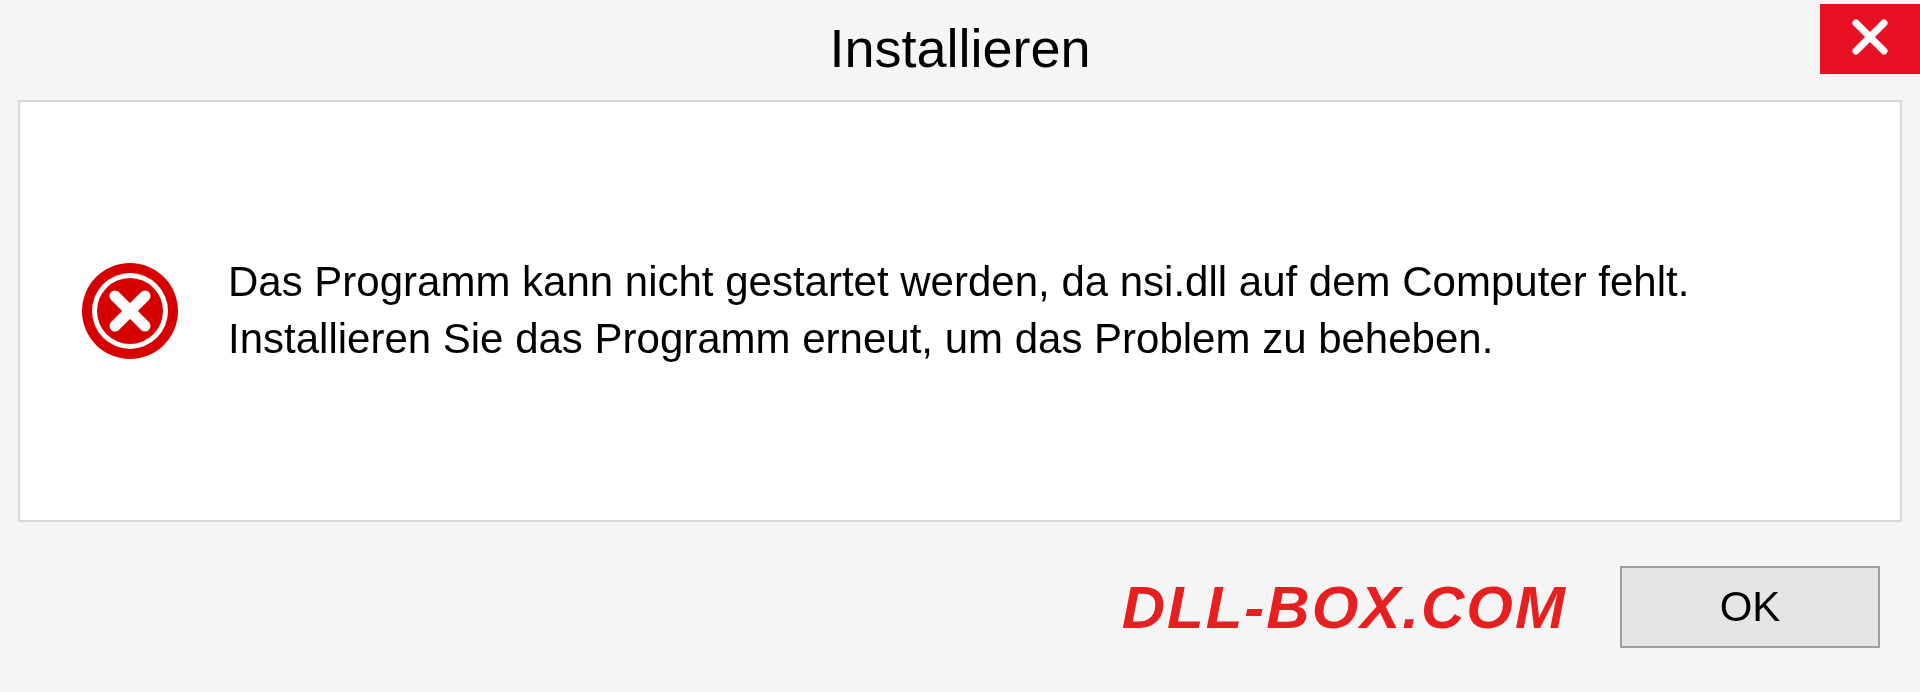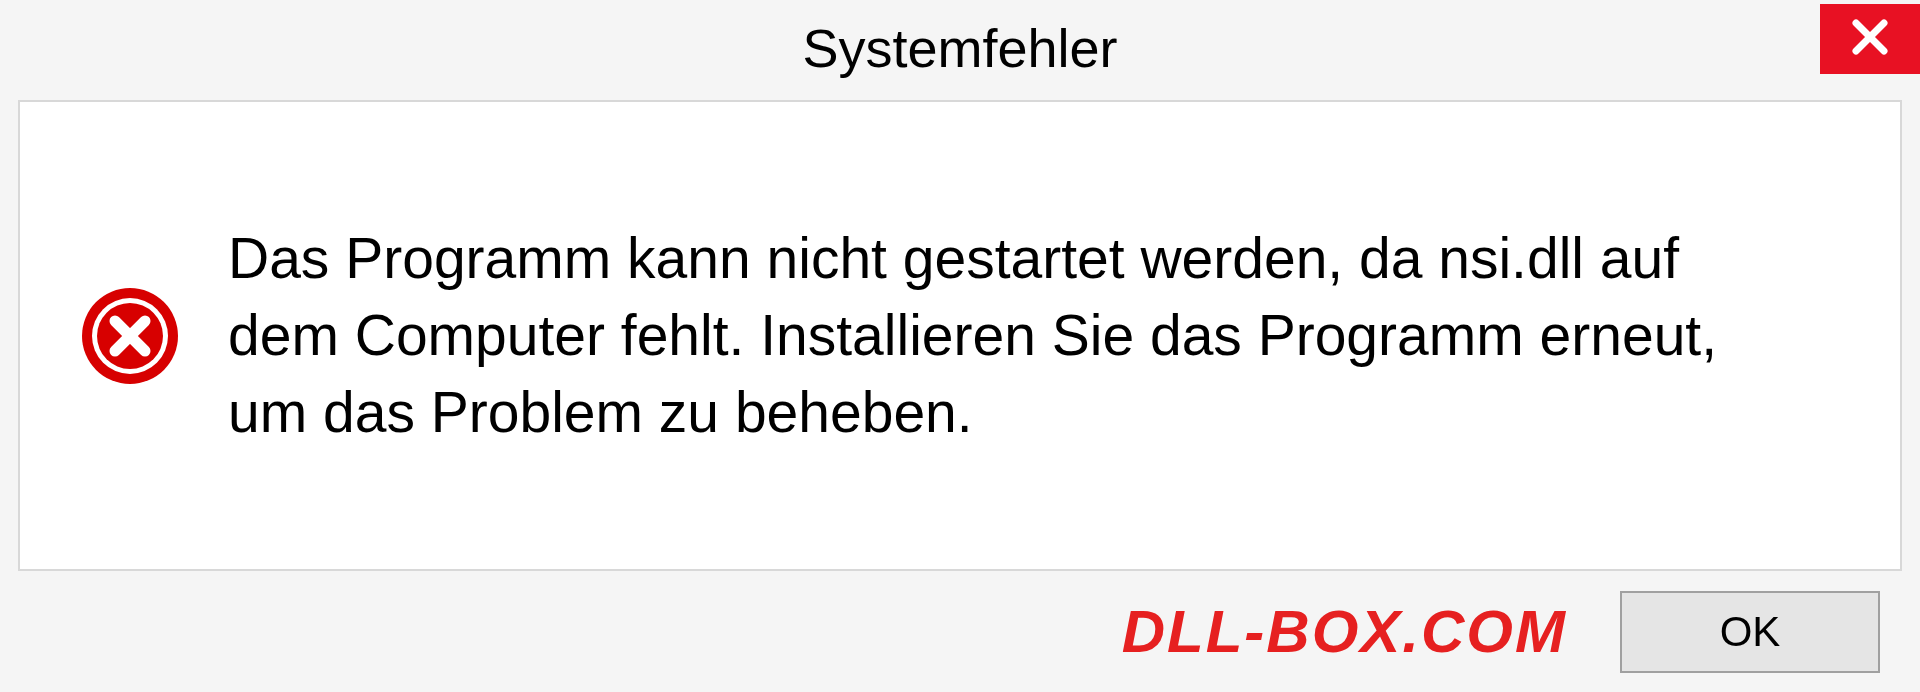--- a/index.html
+++ b/index.html
@@ -61,28 +61,28 @@
     }
     
     .error-icon {
       width: 100px;
       height: 100px;
       flex-shrink: 0;
       margin-right: 48px;
     }
     
     .message {
-      font-size: 57px;
+      font-size: 42px;
       line-height: 1.35;
       color: #000;
       max-width: 1500px;
     }
     
     .footer {
-      height: 121px;
+      height: 170px;
       display: flex;
       align-items: center;
       justify-content: flex-end;
       padding: 0 40px 0 0;
       gap: 45px;
     }
     
     .watermark {
       font-size: 60px;
       font-weight: 800;
@@ -104,21 +104,21 @@
       align-items: center;
       justify-content: center;
       color: #000;
       margin-left: 8px;
     }
   </style>
 </head>
 <body>
 
 <div class="titlebar">
-  <div class="title">Systemfehler</div>
+  <div class="title">Installieren</div>
   <div class="close-btn">
     <span>
       <svg viewBox="0 0 24 24" fill="none" stroke="#ffffff" stroke-width="4" stroke-linecap="round">
         <line x1="4" y1="4" x2="20" y2="20"></line>
         <line x1="20" y1="4" x2="4" y2="20"></line>
       </svg>
     </span>
   </div>
 </div>
 

